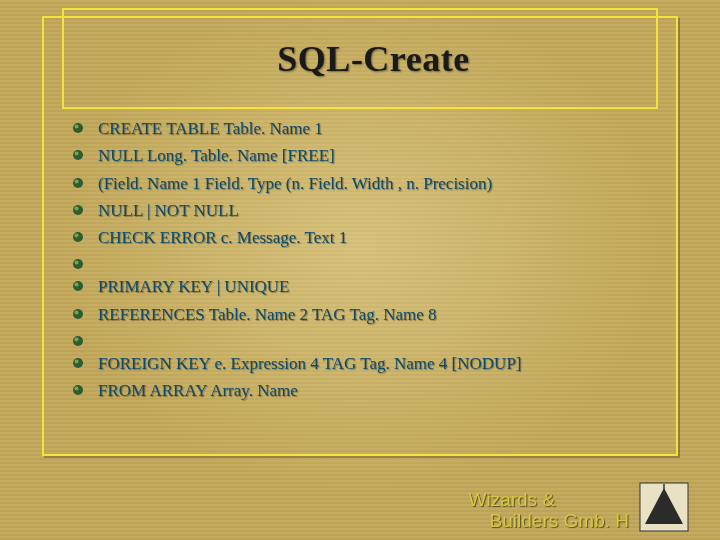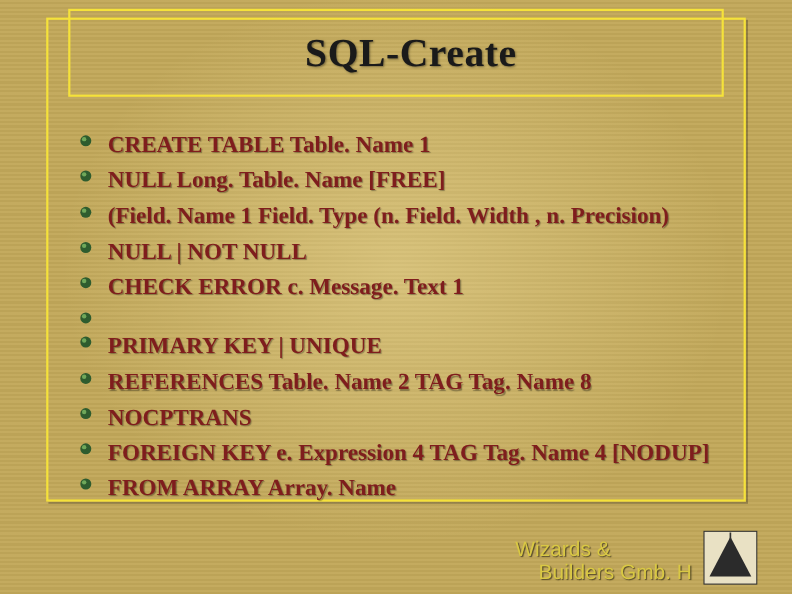--- a/index.html
+++ b/index.html
@@ -20,21 +20,21 @@
     width: 636px;
     height: 440px;
     border: 2px solid #f5e23a;
     box-shadow: 2px 2px 0 rgba(0,0,0,0.25);
   }
   .title-box {
     position: absolute;
     left: 62px;
     top: 8px;
     width: 596px;
-    height: 80px;
+    height: 101px;
     border: 2px solid #f5e23a;
     display: flex;
     align-items: center;
     justify-content: center;
     background: rgba(0,0,0,0.0);
     padding-left: 27px;
   }
   .title-text {
     font-size: 36px;
     font-weight: 700;
@@ -55,23 +55,23 @@
   }
   .bullet {
     flex: 0 0 auto;
     width: 12px;
     height: 12px;
     margin-top: 4px;
     margin-right: 14px;
   }
   .bullet svg { display: block; }
   .item-text {
-    font-size: 21px;
-    font-weight: 700;
-    color: #7f1d1d;
+    font-size: 17px;
+    font-weight: 400;
+    color: #0c4a6e;
     text-shadow: 1px 1px 1px rgba(0,0,0,0.35);
     line-height: 1.25;
   }
   .footer {
     position: absolute;
     right: 31px;
     bottom: 8px;
     display: flex;
     align-items: flex-end;
     gap: 10px;
@@ -175,21 +175,20 @@
       </div>
       <div class="item-text">REFERENCES Table. Name 2 TAG Tag. Name 8</div>
     </div>
     <div class="item">
       <div class="bullet">
         <svg viewBox="0 0 12 12">
           <circle cx="6" cy="6" r="5" fill="#2e5c2e"></circle>
           <circle cx="4.5" cy="4.5" r="2" fill="#6fa85a"></circle>
         </svg>
       </div>
-      <div class="item-text">NOCPTRANS</div>
     </div>
     <div class="item">
       <div class="bullet">
         <svg viewBox="0 0 12 12">
           <circle cx="6" cy="6" r="5" fill="#2e5c2e"></circle>
           <circle cx="4.5" cy="4.5" r="2" fill="#6fa85a"></circle>
         </svg>
       </div>
       <div class="item-text">FOREIGN KEY e. Expression 4 TAG Tag. Name 4 [NODUP]</div>
     </div>

